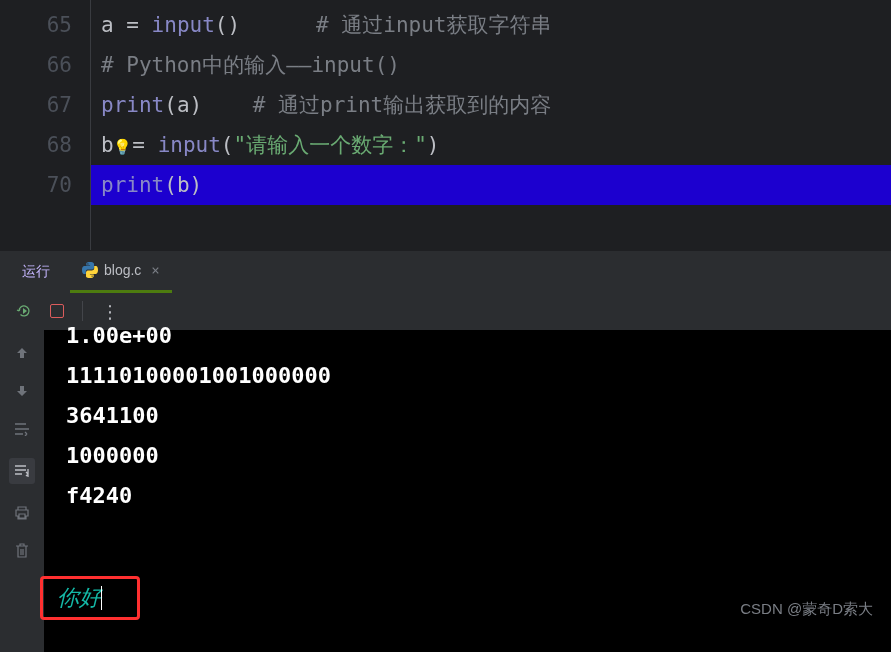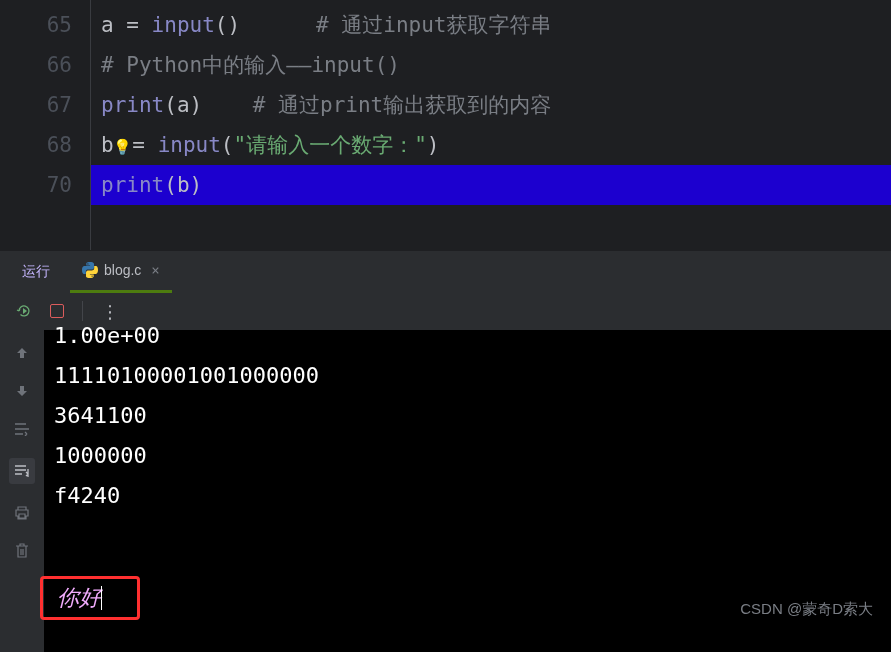--- a/index.html
+++ b/index.html
@@ -157,43 +157,43 @@
     .side-icon.active {
       background: #393b40;
       border-radius: 3px;
       padding: 4px;
       width: 26px;
       height: 26px;
     }
     .console {
       flex: 1;
       background: #000000;
-      padding: 4px 10px;
+      padding: 4px 22px;
       font-size: 22px;
-      font-weight: normal;
+      font-weight: bold;
       color: #ffffff;
       line-height: 40px;
     }
     .console-line {
       white-space: pre;
     }
     .input-highlight {
       position: absolute;
       border: 3px solid #ff3030;
       border-radius: 4px;
       left: 40px;
       bottom: 32px;
       width: 100px;
       height: 44px;
       display: flex;
       align-items: center;
       padding-left: 14px;
     }
     .input-text {
-      color: #f0abfc;
+      color: #14b8a6;
       font-style: italic;
       font-size: 22px;
       font-weight: normal;
     }
     .cursor {
       display: inline-block;
       width: 1px;
       height: 24px;
       background: #ffffff;
       margin-left: 0px;

